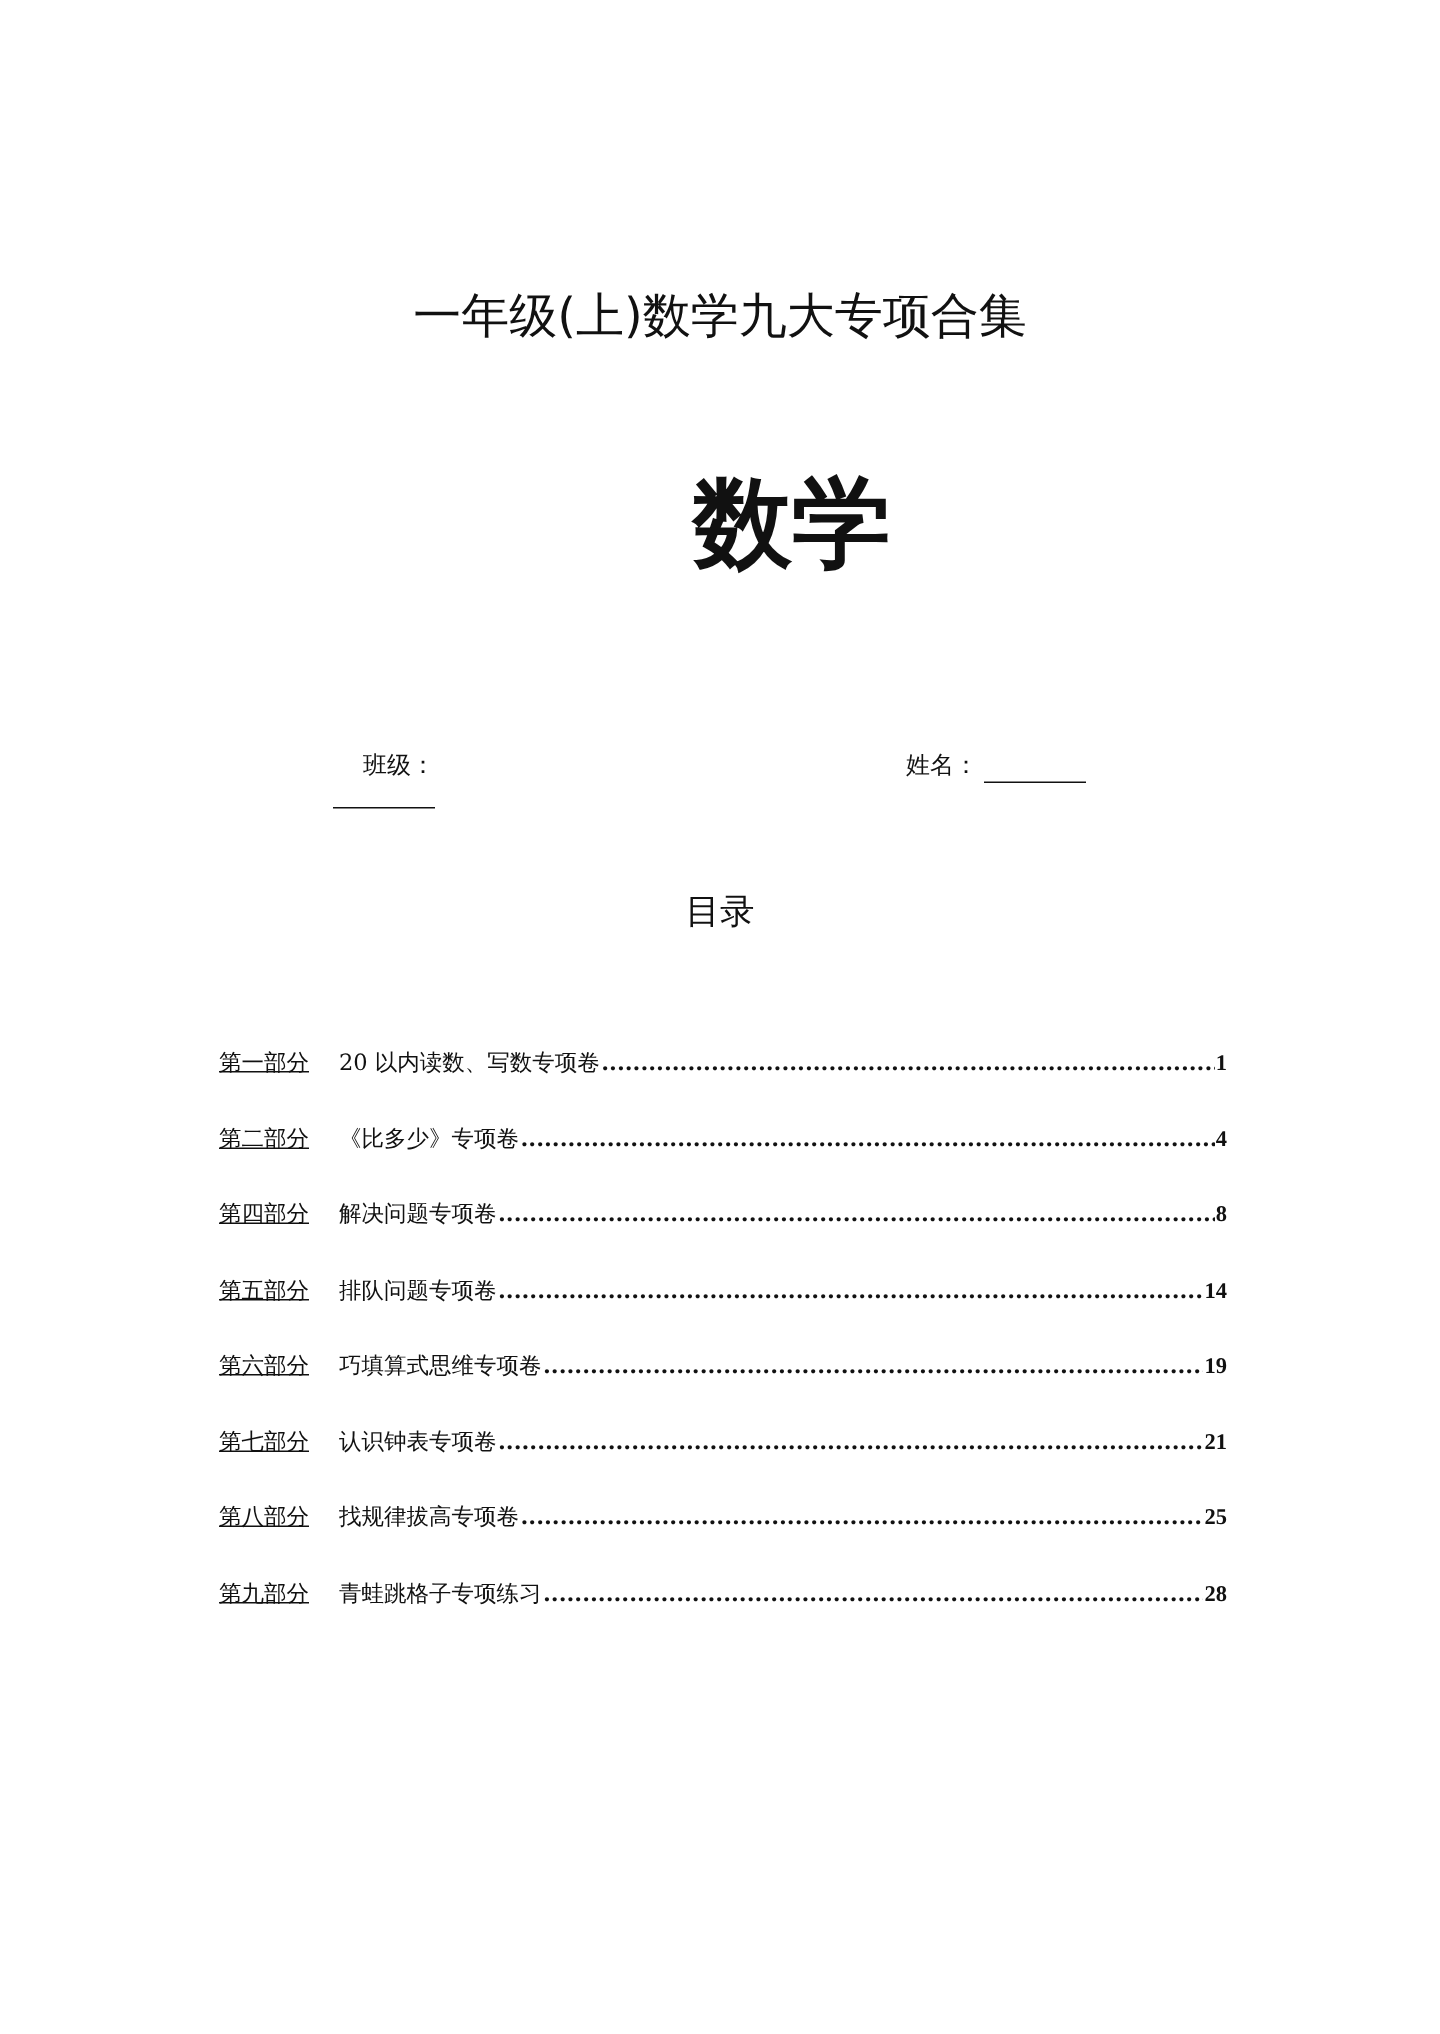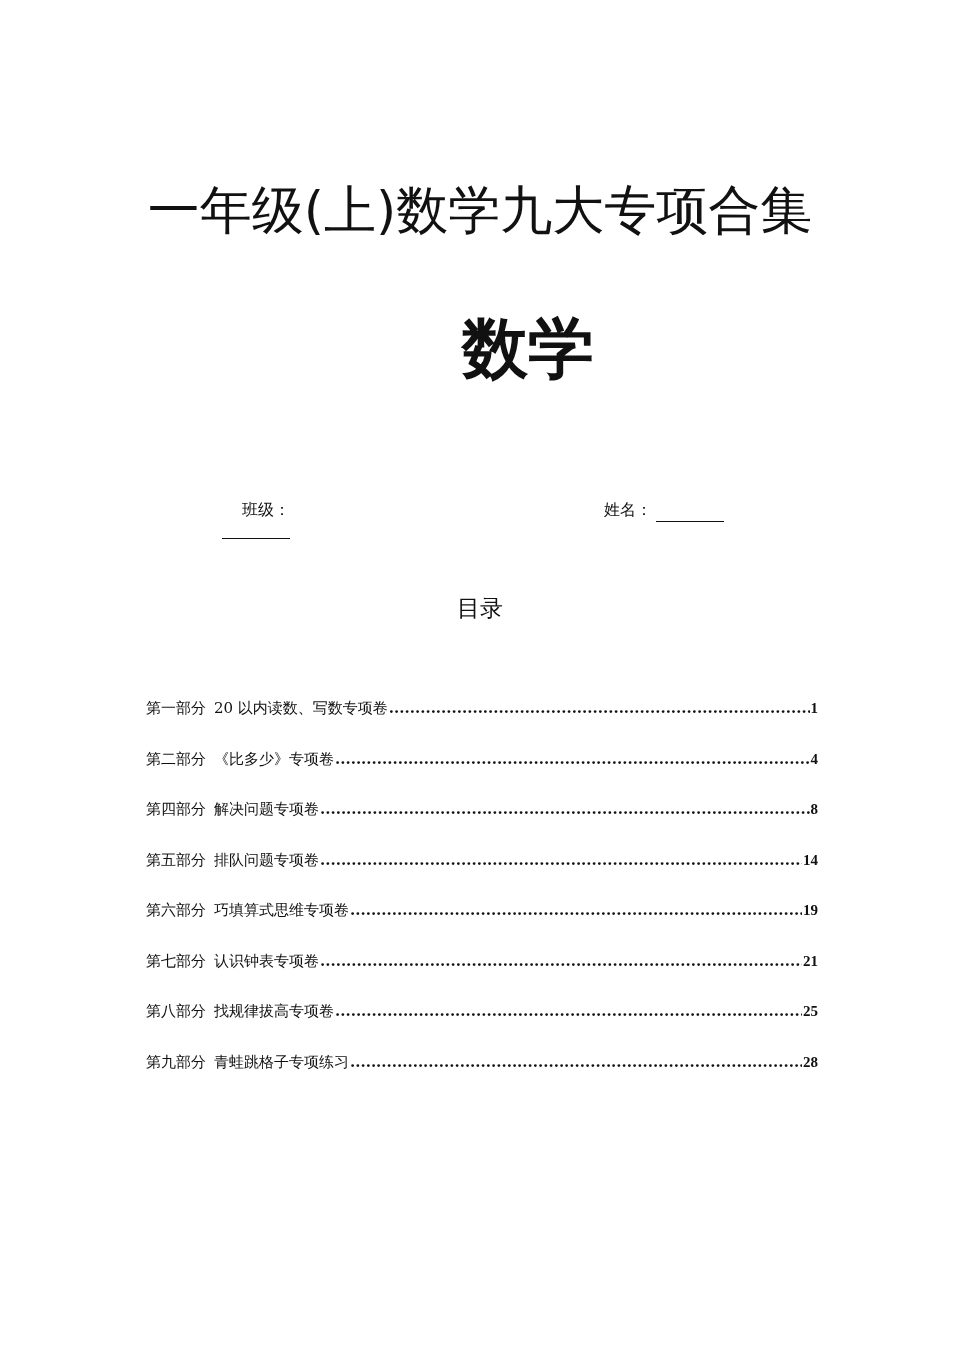--- a/index.html
+++ b/index.html
@@ -2,21 +2,21 @@
 <html><head>
   <meta charset="utf-8">
   <style>
     html, body { margin: 0; padding: 0; background: #ffffff; }
     body {
       width: 960px; height: 1356px; position: relative; overflow: hidden;
       font-family: "DejaVu Serif", "Liberation Serif", serif; color: #111;
     }
     .title {
       position: absolute; left: 0; width: 960px; top: 184px;
-      text-align: center; font-size: 52px; letter-spacing: 0px; line-height: 52px;
+      text-align: center; font-size: 32px; letter-spacing: 0px; line-height: 52px;
       font-family: "DejaVu Sans", sans-serif; font-weight: normal;
     }
     .subject {
       position: absolute; left: 0; width: 960px; top: 306px;
       text-align: center; font-size: 66px; line-height: 84px; font-weight: bold;
       font-family: "DejaVu Serif", serif;
       margin-left: 48px;
     }
     .field {
       position: absolute; top: 498px; font-size: 16px; line-height: 24px;
@@ -31,22 +31,22 @@
       font-family: "DejaVu Sans", sans-serif;
     }
     .toc {
       position: absolute; left: 146px; width: 672px; top: 696px;
     }
     .toc-row {
       display: flex; align-items: baseline; height: 50.5px;
       font-size: 15px; line-height: 24px;
       font-family: "DejaVu Serif", serif;
     }
-    .toc-part { white-space: nowrap; }
-    .toc-title { white-space: nowrap; margin-left: 8px; }
+    .toc-part { white-space: nowrap; text-decoration: underline; }
+    .toc-title { white-space: nowrap; margin-left: 20px; }
     .toc-dots {
       flex: 1; overflow: hidden; white-space: nowrap; margin: 0 1px;
       font-weight: bold; letter-spacing: 0px;
     }
     .toc-dots::after {
       content: "......................................................................................................................................................................................";
     }
     .toc-page { font-weight: bold; white-space: nowrap; font-family: "Liberation Serif", serif; font-size: 15px; }
   </style>
 </head>

